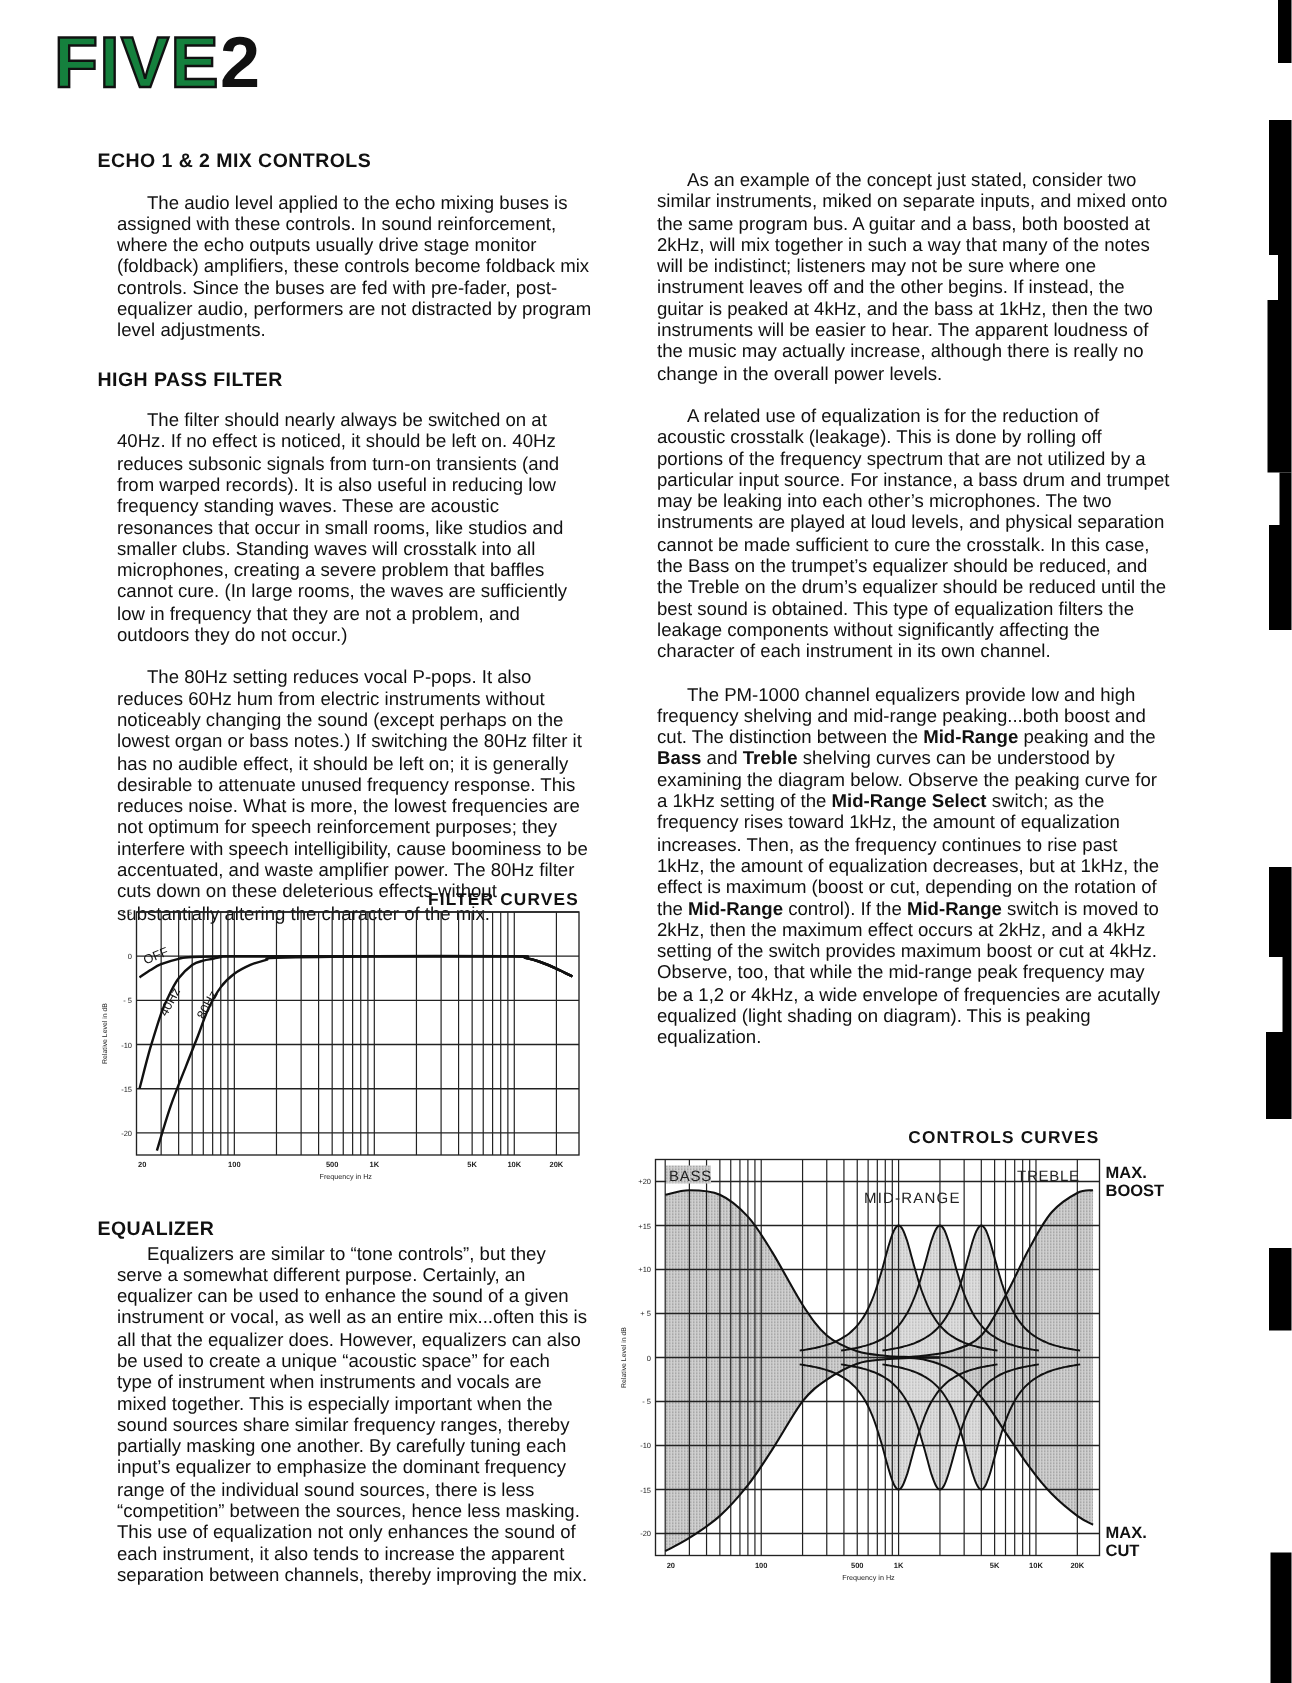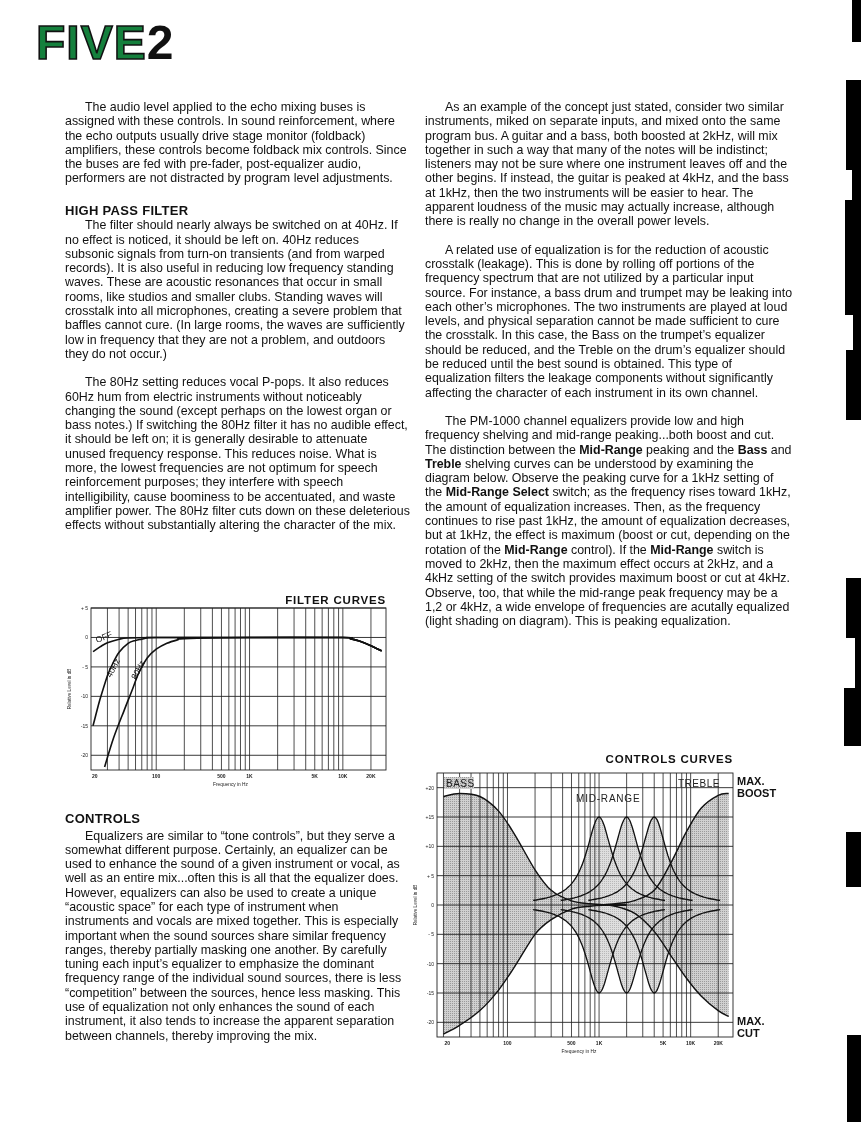--- a/index.html
+++ b/index.html
@@ -15,48 +15,49 @@
   }
   .title .outline { color: #15803d; -webkit-text-stroke: 1.6px #111; }
   .title .solid { color: #111; }
 
   .col { position: absolute; font-size: 12.4px; line-height: 14.3px; }
   .col.left { left: 65px; top: 100px; width: 345px; }
   .col.right { left: 425px; top: 100px; width: 368px; }
   .col h3 {
     margin: 0; font-size: 13px; line-height: 14.5px; font-weight: bold; letter-spacing: 0.3px;
   }
-  .col p { margin: 0; text-indent: 20px; text-align: left; }
+  .col p { margin: 13px; text-indent: 20px; text-align: left; }
   .col b { font-weight: bold; }
 
   .abs { position: absolute; }
   .chart-title {
     position: absolute; font-weight: bold; font-size: 11.5px; letter-spacing: 0.8px;
     text-align: right;
   }
   svg text { font-family: "Liberation Sans", sans-serif; }
 
   .edge-bar { position: absolute; background: #000; }
 </style>
 </head>
 <body>
 
 <div class="title">
   <span class="outline">FIVE</span><span class="solid">2</span>
 </div>
 
 <div class="col left">
+  <h3>ECHO 1 &amp; 2 MIX CONTROLS</h3>
   <p>The audio level applied to the echo mixing buses is assigned with these controls. In sound reinforcement, where the echo outputs usually drive stage monitor (foldback) amplifiers, these controls become foldback mix controls. Since the buses are fed with pre-fader, post-equalizer audio, performers are not distracted by program level adjustments.</p>
   <h3 style="margin-top:18px">HIGH PASS FILTER</h3>
   <p>The filter should nearly always be switched on at 40Hz. If no effect is noticed, it should be left on. 40Hz reduces subsonic signals from turn-on transients (and from warped records). It is also useful in reducing low frequency standing waves. These are acoustic resonances that occur in small rooms, like studios and smaller clubs. Standing waves will crosstalk into all microphones, creating a severe problem  that baffles cannot cure. (In large rooms, the waves are sufficiently low in frequency that they are not a problem, and outdoors they do not occur.)</p>
   <p style="margin-top:14px">The 80Hz setting reduces vocal P-pops. It also reduces 60Hz hum from electric instruments without noticeably changing the sound (except perhaps on the lowest organ or bass notes.) If switching the 80Hz filter it has no audible effect, it should be left on; it is generally desirable to attenuate unused frequency response. This reduces noise. What is more, the lowest frequencies are not optimum for speech reinforcement purposes; they interfere with speech intelligibility, cause boominess to be accentuated, and waste amplifier power. The 80Hz filter cuts down on these deleterious effects without substantially altering the character of the mix.</p>
 </div>
 
 <div class="col left" style="top:812px; width:340px;">
-  <h3>CONTROLS</h3>
+  <h3>EQUALIZER</h3>
   <p style="margin-top:2px">Equalizers are similar to “tone controls”, but they serve a somewhat different purpose. Certainly, an equalizer can be used to enhance the sound of a given instrument or vocal, as well as an entire mix...often this is all that the equalizer does. However, equalizers can also be used to create a unique “acoustic space” for each type of instrument when instruments and vocals are mixed together. This is especially important when the sound sources share similar frequency ranges, thereby partially masking one another. By carefully tuning each input’s equalizer to emphasize the dominant frequency range of the individual sound sources, there is less “competition” between the sources, hence less masking. This use of equalization not only enhances the sound of each instrument, it also tends to increase the apparent separation between channels, thereby improving the mix.</p>
 </div>
 
 <div class="col right">
   <p>As an example of the concept just stated, consider two similar instruments, miked on separate inputs, and mixed onto the same program bus. A guitar and a bass, both boosted at 2kHz, will mix together in such a way that many of the notes will be indistinct; listeners may not be sure where one instrument leaves off and the other begins. If instead, the guitar is peaked at 4kHz, and the bass at 1kHz, then the two instruments will be easier to hear. The apparent loudness of the music may actually increase, although there is really no change in the overall power levels.</p>
   <p style="margin-top:14px">A related use of equalization is for the reduction of acoustic crosstalk (leakage). This is done by rolling off portions of the frequency spectrum that are not utilized by a particular input source. For instance, a bass drum and trumpet may be leaking into each other’s microphones. The two instruments are played at loud levels, and physical separation cannot be made sufficient to cure the crosstalk. In this case, the Bass on the trumpet’s equalizer should be reduced, and the Treble on the drum’s equalizer should be reduced until the best sound is obtained. This type of equalization filters the leakage components without significantly affecting the character of each instrument in its own channel.</p>
   <p style="margin-top:14px"><span>The PM-1000 channel equalizers provide low and high frequency shelving and mid-range peaking...both boost and cut. The distinction between the </span><b>Mid-Range</b><span> peaking and the </span><b>Bass</b><span> and </span><b>Treble</b><span> shelving curves can be understood by examining the diagram below. Observe the peaking curve for a 1kHz setting of the </span><b>Mid-Range Select</b><span> switch; as the frequency rises toward 1kHz, the amount of equalization increases. Then, as the frequency continues to rise past 1kHz, the amount of equalization decreases, but at 1kHz, the effect is maximum (boost or cut, depending on the rotation of the </span><b>Mid-Range</b><span> control). If the </span><b>Mid-Range</b><span> switch is moved to 2kHz, then the maximum effect occurs at 2kHz, and a 4kHz setting of the switch provides maximum boost or cut at 4kHz. Observe, too, that while the mid-range peak frequency may be a 1,2 or 4kHz, a wide envelope of frequencies are acutally equalized (light shading on diagram). This is peaking equalization.</span></p>
 </div>
 
 <div class="chart-title" style="left:92px; top:594px; width:294px;">FILTER CURVES</div>

